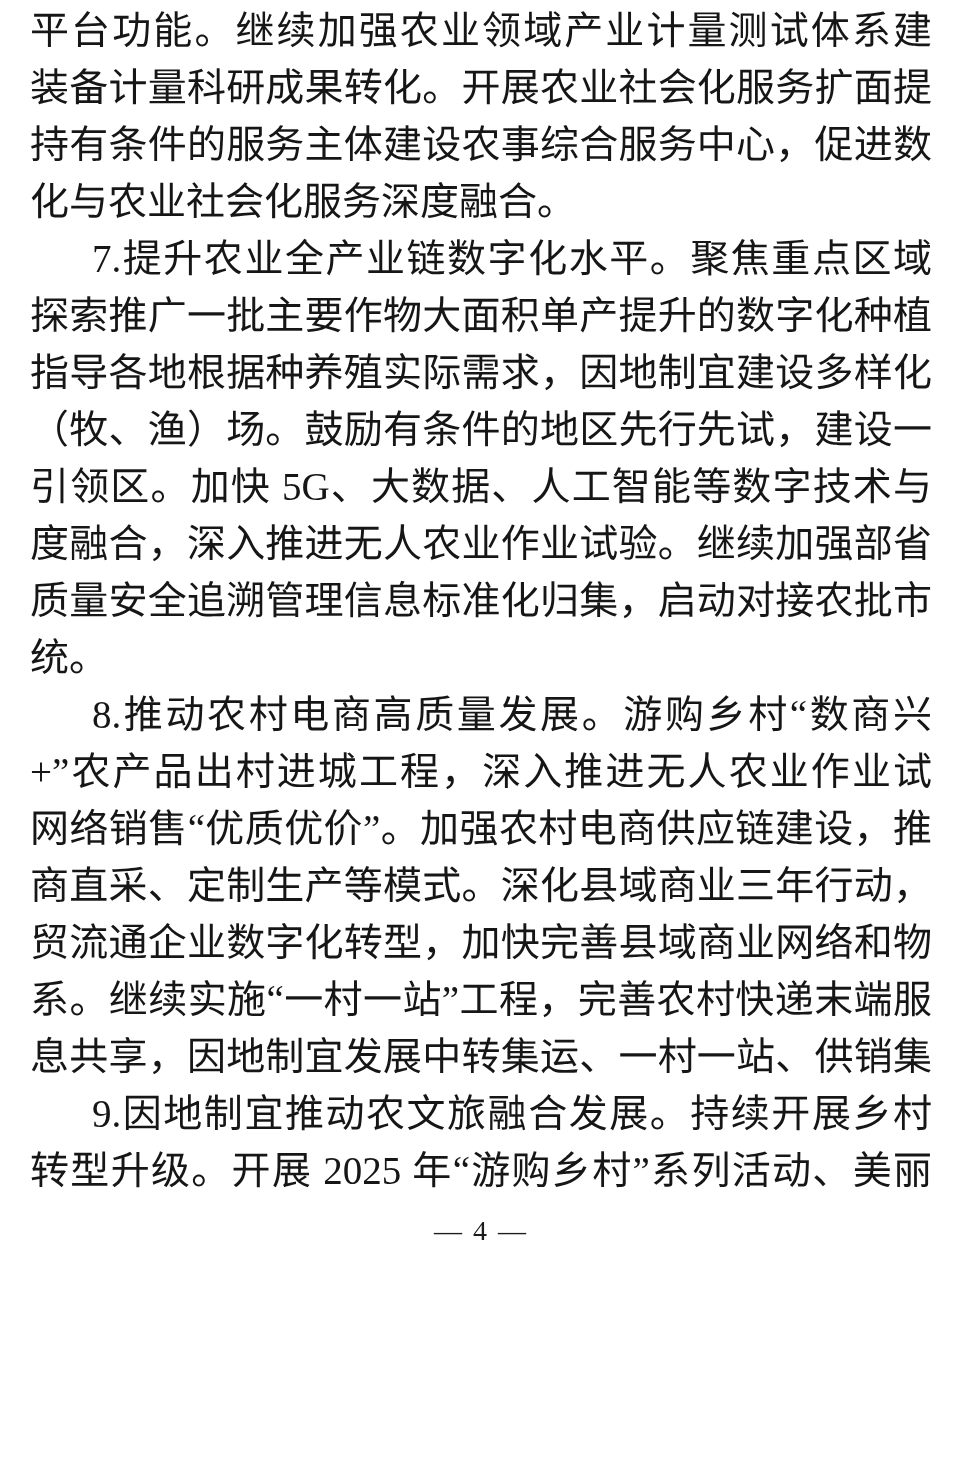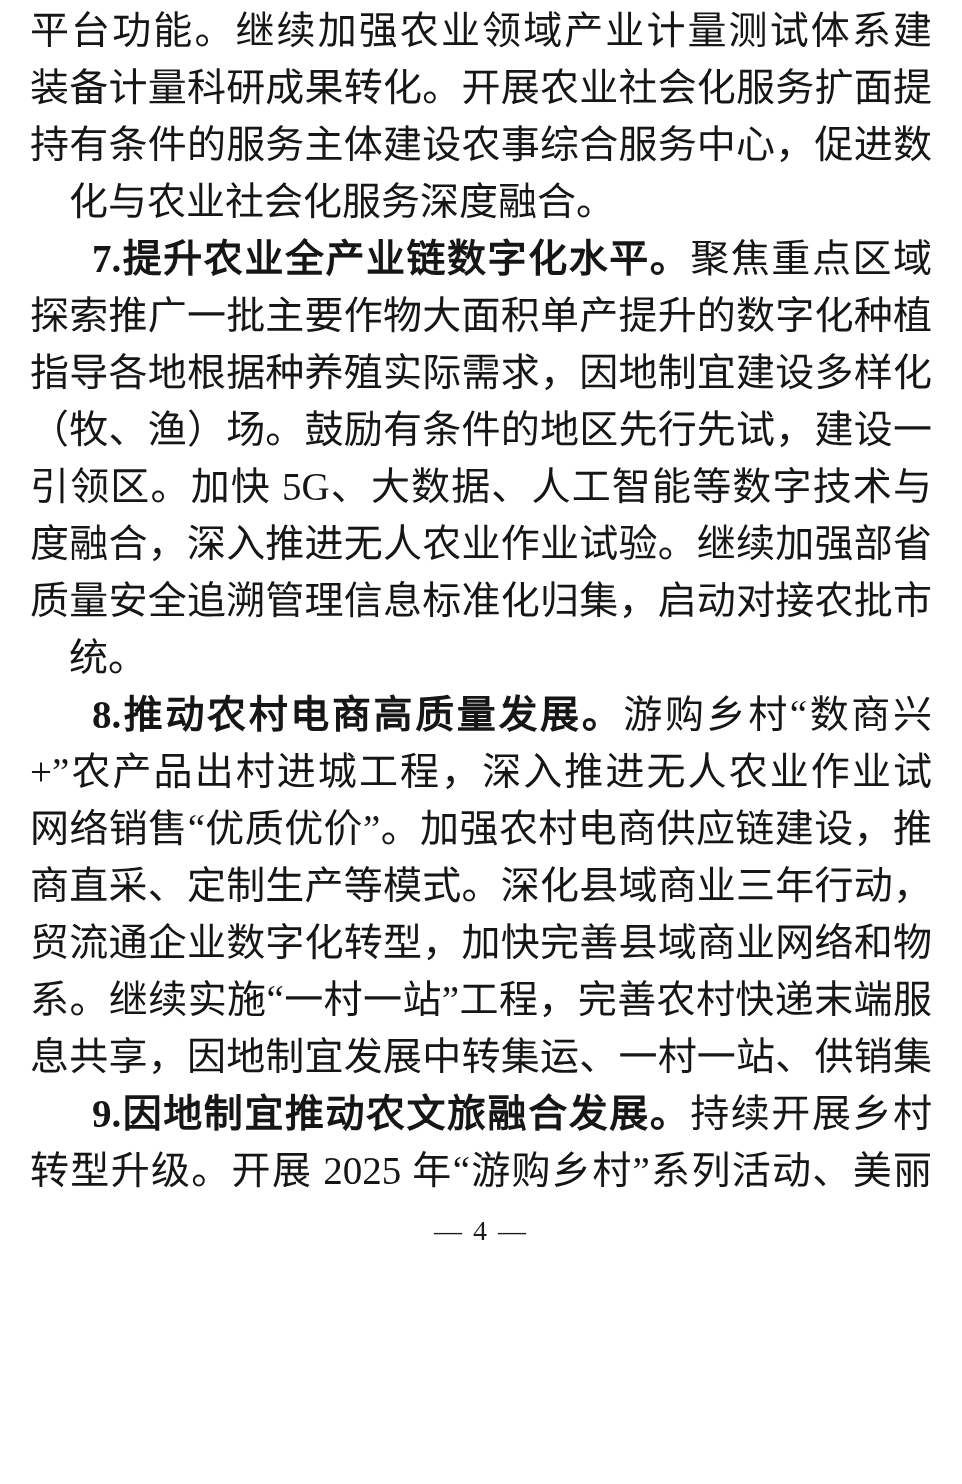--- a/index.html
+++ b/index.html
@@ -24,27 +24,26 @@
     line-height: 57px;
     height: 57px;
     overflow: hidden;
     text-align: justify;
     text-align-last: justify;
     text-justify: inter-character;
     white-space: normal;
   }
   .line.end {
     text-align-last: left;
-    margin-left: 39px;
   }
   .line.indent {
     text-indent: 62px;
   }
   .bold {
-    font-weight: bold;
+    font-weight: normal;
   }
   .footer {
     margin-top: 10px;
     text-align: center;
     font-size: 28px;
     line-height: 44px;
     color: #1c1c1c;
     letter-spacing: 2px;
   }
 </style>

